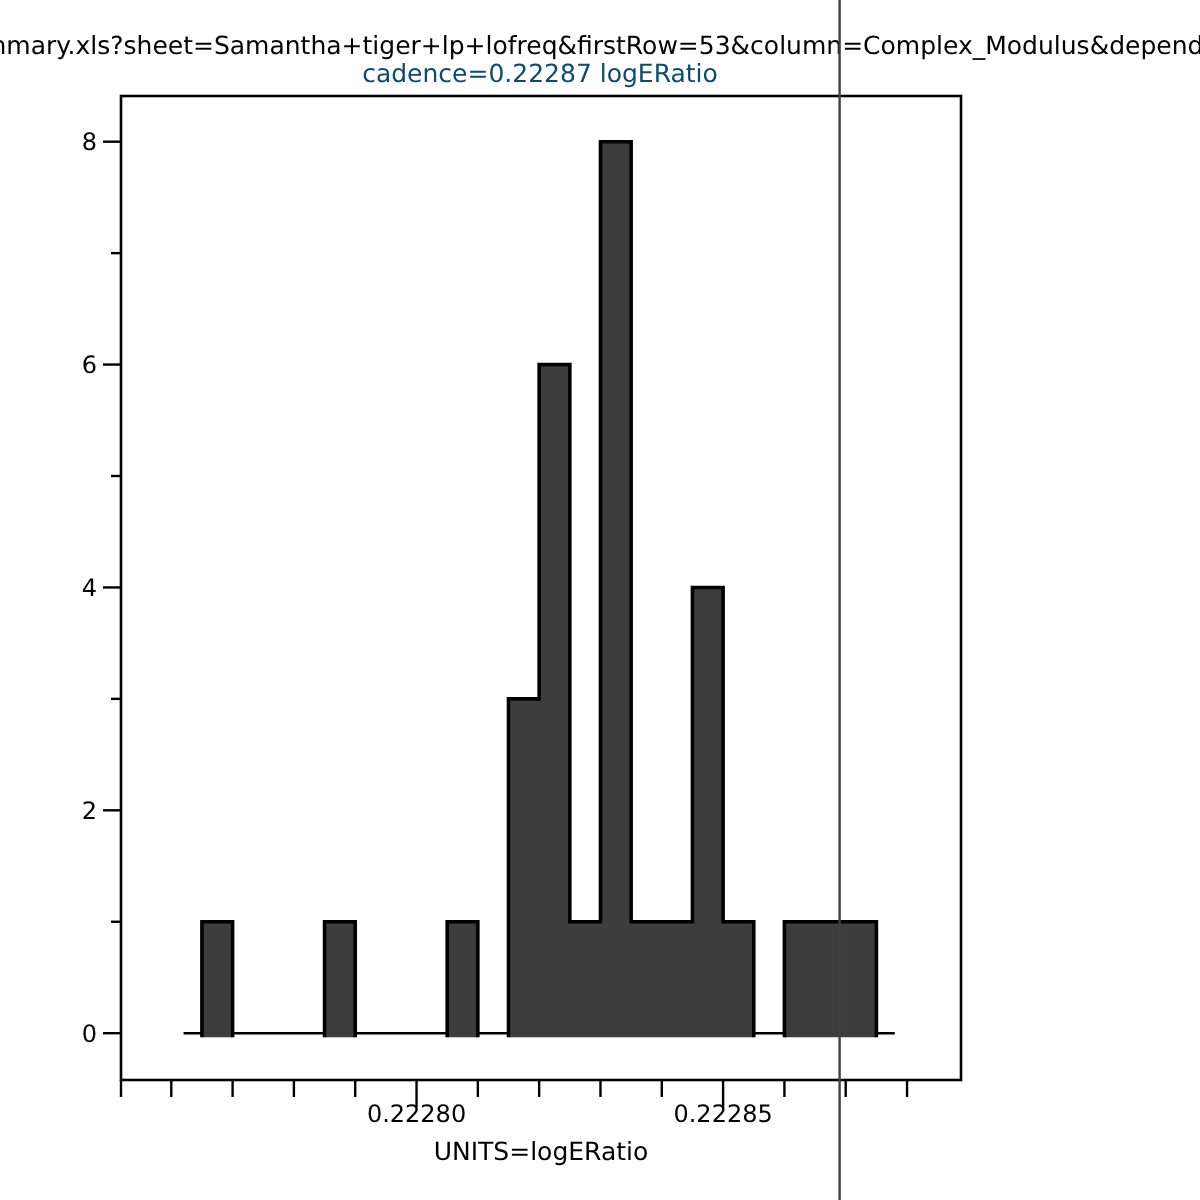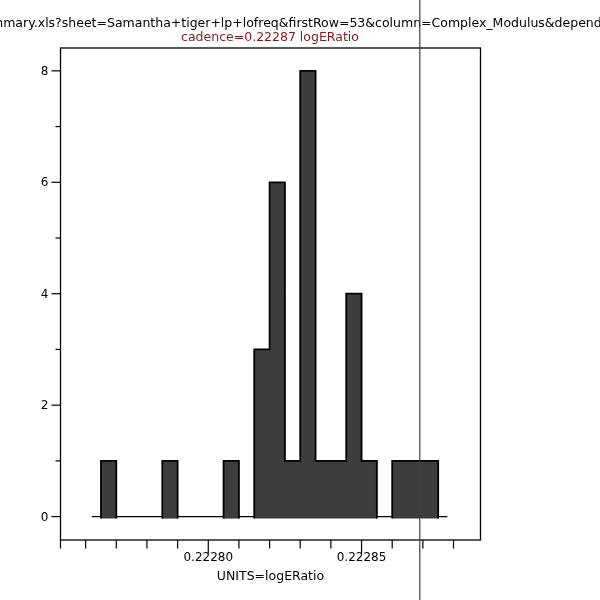--- a/index.html
+++ b/index.html
@@ -26,21 +26,21 @@
     color: #000000;
   }
   .title-line2 {
     position: absolute;
     top: 29px;
     left: 270px;
     transform: translateX(-50%);
     white-space: nowrap;
     font-size: 12.5px;
     line-height: 15px;
-    color: #7f1d1d;
+    color: #0c4a6e;
   }
   #plot-svg {
     position: absolute;
     top: 0;
     left: 0;
   }
   text {
     font-family: "DejaVu Sans", "Liberation Sans", sans-serif;
     fill: #000000;
   }

